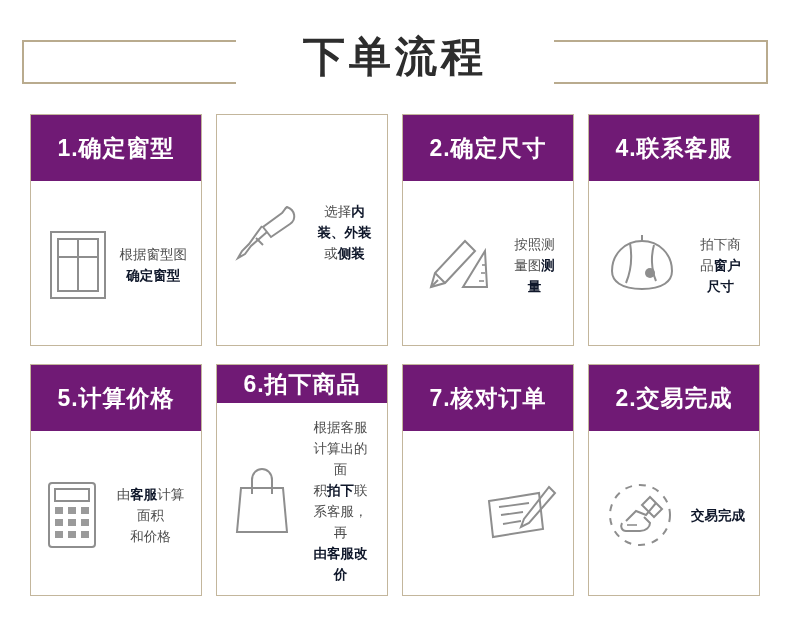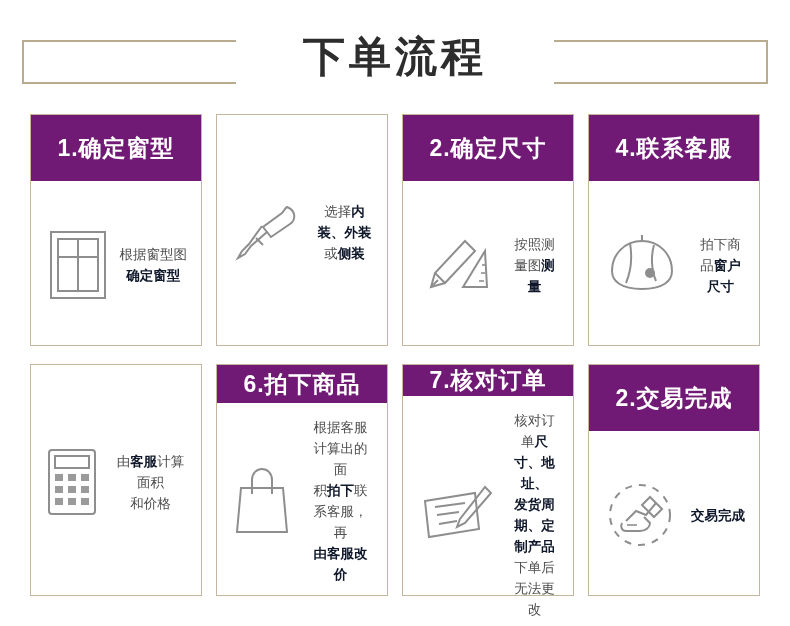--- a/index.html
+++ b/index.html
@@ -190,20 +190,21 @@
           <line x1="43" y1="12" x2="43" y2="6" stroke="#8e8e8e" stroke-width="2"></line>
         </svg>
       </div>
       <div class="card-caption">
         <span>拍下商品</span><span class="hl">窗户尺寸</span>
       </div>
     </div>
   </div>
 
   <div class="card">
+    <div class="card-head">5.计算价格</div>
     <div class="card-body">
       <div class="icon-wrap">
         <svg width="62" height="76" viewBox="0 0 62 76">
           <rect x="8" y="6" width="46" height="64" rx="3" fill="none" stroke="#8e8e8e" stroke-width="2"></rect>
           <rect x="14" y="12" width="34" height="12" fill="none" stroke="#8e8e8e" stroke-width="2"></rect>
           <rect x="14" y="30" width="8" height="7" fill="#9a9a9a"></rect>
           <rect x="27" y="30" width="8" height="7" fill="#9a9a9a"></rect>
           <rect x="40" y="30" width="8" height="7" fill="#9a9a9a"></rect>
           <rect x="14" y="42" width="8" height="7" fill="#9a9a9a"></rect>
           <rect x="27" y="42" width="8" height="7" fill="#9a9a9a"></rect>
@@ -242,25 +243,20 @@
     <div class="card-body">
       <div class="icon-wrap">
         <svg width="86" height="68" viewBox="0 0 86 68">
           <path d="M12 20 L62 12 L66 48 L16 56 Z" fill="none" stroke="#8e8e8e" stroke-width="2"></path>
           <line x1="22" y1="26" x2="52" y2="22" stroke="#8e8e8e" stroke-width="1.8"></line>
           <line x1="24" y1="34" x2="46" y2="31" stroke="#8e8e8e" stroke-width="1.8"></line>
           <line x1="26" y1="43" x2="44" y2="40" stroke="#8e8e8e" stroke-width="1.8"></line>
           <path d="M72 6 L78 12 L52 42 L44 46 L47 38 Z" fill="none" stroke="#8e8e8e" stroke-width="2"></path>
         </svg>
       </div>
-      <div class="card-caption">
-        <span>核对订单</span><span class="hl">尺寸、地址、</span><br>
-        <span class="hl">发货周期、定制产品</span><br>
-        <span>下单后无法更改</span>
-      </div>
     </div>
   </div>
 
   <div class="card">
     <div class="card-head">2.交易完成</div>
     <div class="card-body">
       <div class="icon-wrap">
         <svg width="80" height="76" viewBox="0 0 80 76">
           <circle cx="40" cy="38" r="30" fill="none" stroke="#8e8e8e" stroke-width="2" stroke-dasharray="7 7"></circle>
           <path d="M26 44 L36 34 L46 38 L56 26" fill="none" stroke="#8e8e8e" stroke-width="2"></path>

